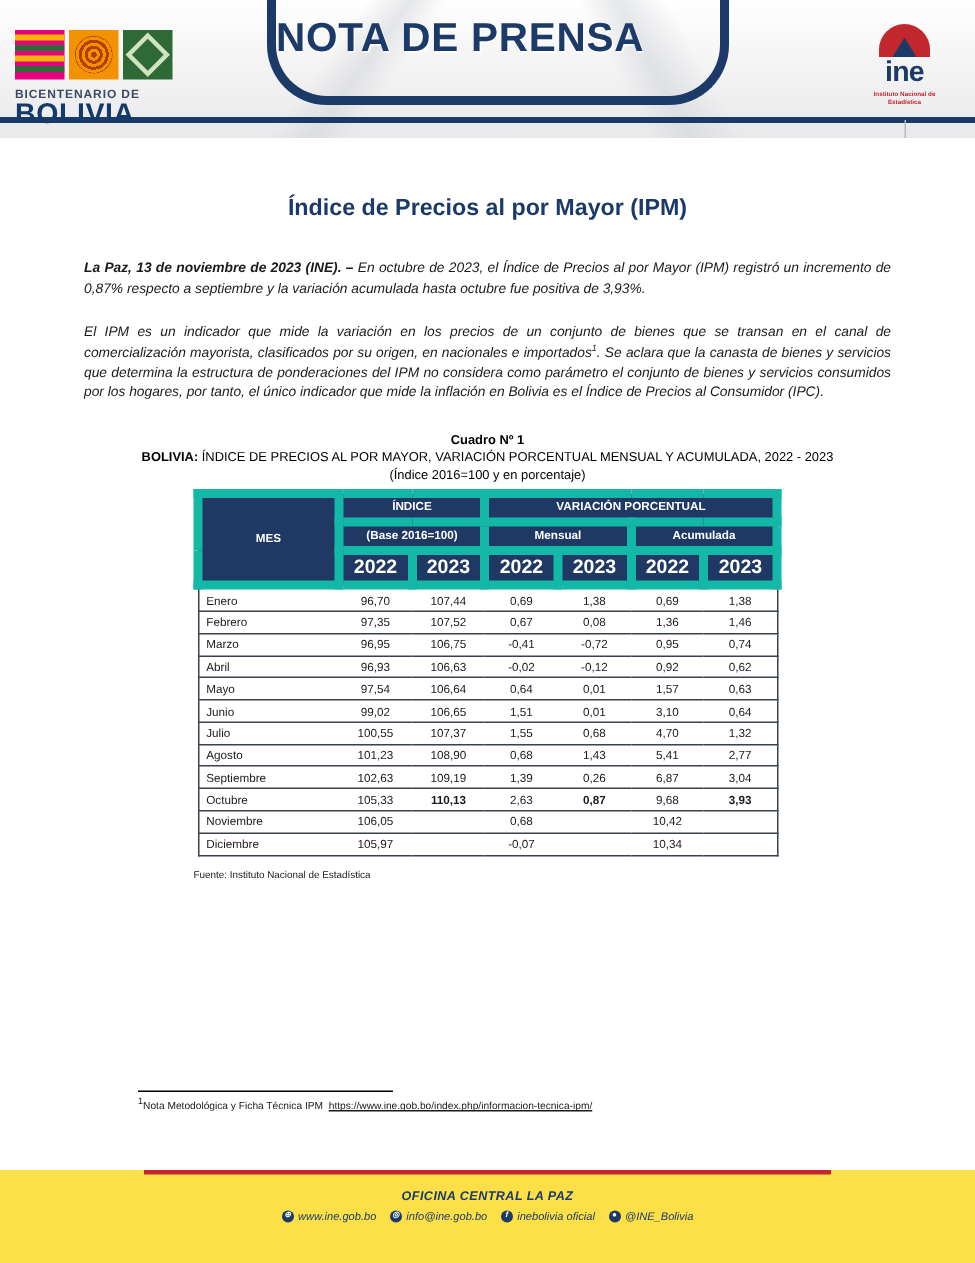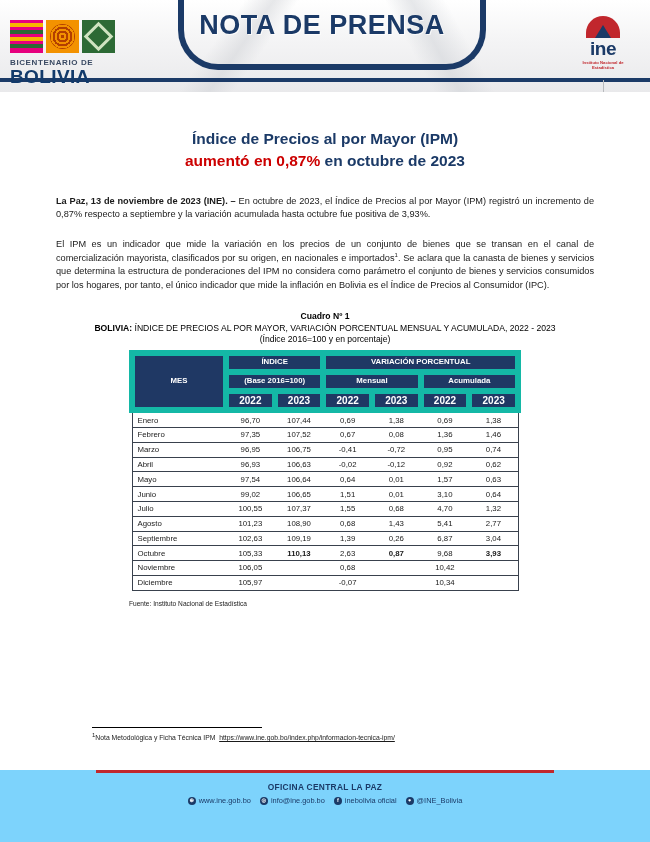--- a/index.html
+++ b/index.html
@@ -79,23 +79,23 @@
     left:178px; top:-18px;
     width:296px; height:76px;
     border:6px solid #1b3a67;
     border-top-color:transparent;
     border-radius:0 0 40px 40px;
     background:transparent;
     z-index:3;
   }
   .plaque-title{
     position:absolute;
-    left:174px; top:10px;
+    left:184px; top:10px;
     width:296px;
-    text-align:center;
+    text-align:left;
     font-size:27px;
     font-weight:bold;
     color:#1b3a67;
     letter-spacing:.5px;
     z-index:5;
     text-shadow: 1px 1px 0 rgba(255,255,255,.8);
   }
   .header-baseline{
     position:absolute;
     left:0; bottom:10px; width:650px; height:4px; background:#1b3a67; z-index:2;
@@ -158,20 +158,21 @@
     color:#1b3a67;
   }
   .doc-title .red{ color:#cc0000; }
 
   p.body{
     font-size:9.2px;
     line-height:1.45;
     text-align:justify;
     margin:22px 0 0 0;
     color:#1a1a1a;
+    font-style:italic;
   }
   p.body.second{ margin-top:16px; }
   .bold{ font-weight:bold; }
   sup{ font-size:6px; vertical-align:super; }
 
   
   .tbl-caption{
     text-align:center;
     font-size:8.6px;
     line-height:1.35;
@@ -193,21 +194,21 @@
   table.ipm th{
     background:#1f3864;
     color:#ffffff;
     font-weight:bold;
     text-align:center;
     padding:2px 0;
     border:6px solid #14b8a6;
     line-height:1.15;
   }
   table.ipm th.mes{ width:88px; }
-  table.ipm th.yr{ font-size:10px; padding:1px 0;}
+  table.ipm th.yr{ font-size:13px; padding:1px 0;}
   table.ipm td{
     border-top:1px solid #39414d;
     border-bottom:1px solid #39414d;
     padding:1.4px 4px;
     text-align:center;
     color:#1a1a1a;
     height:11px;
   }
   table.ipm td.mes{ text-align:left; padding-left:5px; }
   table.ipm tr td:first-child{ border-left:1px solid #39414d;}
@@ -234,22 +235,23 @@
     color:#1a1a1a;
   }
   .footnote a{
     color:#1a1a1a;
     text-decoration:underline;
   }
 
   
   .footer{
     position:absolute;
-    left:0; bottom:0; width:650px; height:72px;
-    background:#7dd3fc;
+    left:0; bottom:0; width:650px; height:62px;
+    background:#fde047;
+    font-style:italic;
   }
   .footer-rule{
     width:458px; height:3px; background:#c1272d; margin:0 auto;
   }
   .footer-title{
     text-align:center; font-size:8.4px; font-weight:bold; color:#1b3a67;
     letter-spacing:.3px; margin-top:9px;
   }
   .footer-addr{
     text-align:center; font-size:7.6px; color:#1b3a67; margin-top:4px;
@@ -312,23 +314,20 @@
       <div class="bol-word">BOLIVIA</div>
       <div class="bol-sub">MINISTERIO DE PLANIFICACIÓN DEL DESARROLLO</div>
     </div>
   </div>
 </div>
 
 <div class="content">
 
   <div class="doc-title">
     <div>Índice de Precios al por Mayor (IPM)</div>
-    <div>
-      <span class="red">aumentó en 0,87%</span><span> en octubre de 2023</span>
-    </div>
   </div>
 
   <p class="body">
     <span class="bold">La Paz, 13 de noviembre de 2023 (INE). –</span><span> En octubre de 2023, el Índice de Precios al por Mayor (IPM) registró un incremento de 0,87% respecto a septiembre y la variación acumulada hasta octubre fue positiva de 3,93%.</span>
   </p>
 
   <p class="body second">
     <span>El IPM es un indicador que mide la variación en los precios de un conjunto de bienes que se transan en el canal de comercialización mayorista, clasificados por su origen, en nacionales e importados</span><sup>1</sup><span>. Se aclara que la canasta de bienes y servicios que determina la estructura de ponderaciones del IPM no considera como parámetro el conjunto de bienes y servicios consumidos por los hogares, por tanto, el único indicador que mide la inflación en Bolivia es el Índice de Precios al Consumidor (IPC).</span>
   </p>
 

